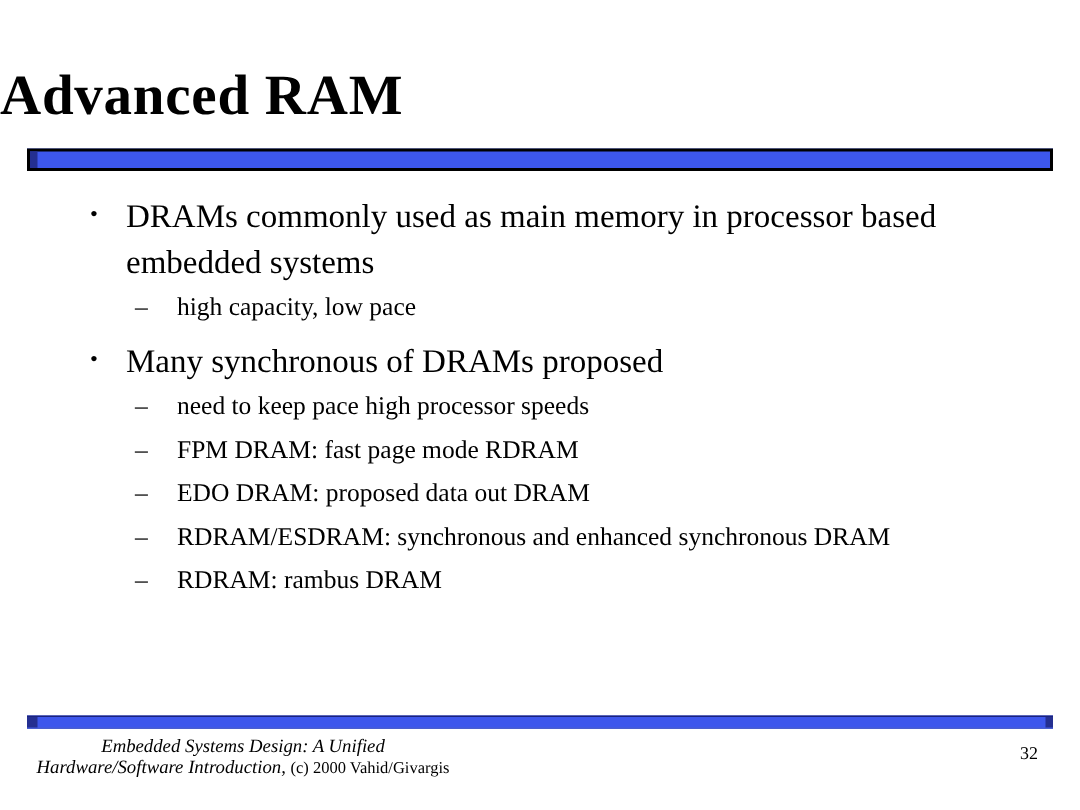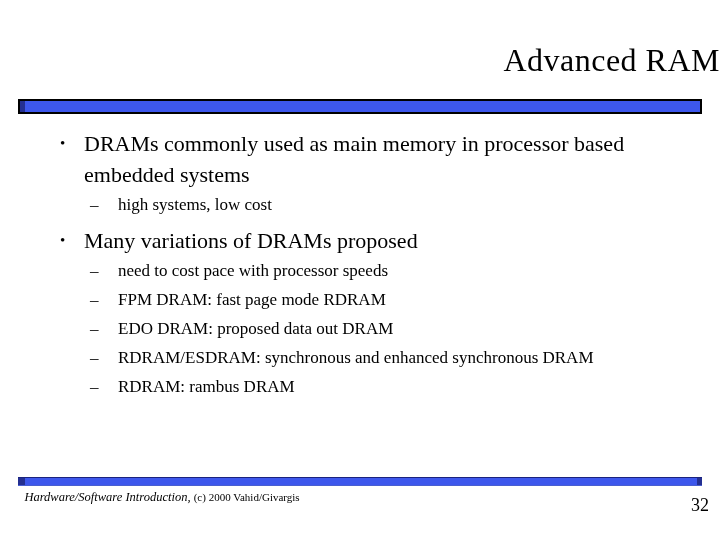--- a/index.html
+++ b/index.html
@@ -17,23 +17,23 @@
     font-family: "Liberation Serif", serif;
     color: #000000;
     overflow: hidden;
     margin: 0 auto;
   }
   .title {
     position: absolute;
     top: 42px;
     left: 0;
     width: 100%;
-    text-align: right;
-    font-size: 32px;
-    font-weight: 400;
+    text-align: left;
+    font-size: 38px;
+    font-weight: 700;
     letter-spacing: 0.5px;
   }
   .hbar {
     position: absolute;
     left: 18px;
     top: 99px;
     width: 684px;
     height: 15px;
     background: var(--bar-blue);
     border: 2px solid var(--bar-border);
@@ -108,23 +108,23 @@
     font-size: 12.5px;
     line-height: 14px;
     white-space: nowrap;
   }
   .footer-text .copyright {
     font-style: normal;
     font-size: 11px;
   }
   .page-number {
     position: absolute;
-    right: 11px;
+    right: 28px;
     top: 495px;
-    font-size: 18px;
+    font-size: 12px;
     text-align: right;
   }
 </style>
 </head>
 <body>
 
 <div class="slide">
 
   <h1 class="title">Advanced RAM</h1>
 
@@ -134,31 +134,31 @@
 
   <div class="content">
 
     <div class="b-main">
       <span class="marker">•</span>
       <span class="text">DRAMs commonly used as main memory in processor based embedded systems</span>
     </div>
 
     <div class="b-sub">
       <span class="marker">–</span>
-      <span class="text">high systems, low cost</span>
+      <span class="text">high capacity, low pace</span>
     </div>
 
     <div class="b-main gap-before-b2">
       <span class="marker">•</span>
-      <span class="text">Many variations of DRAMs proposed</span>
+      <span class="text">Many synchronous of DRAMs proposed</span>
     </div>
 
     <div class="b-sub">
       <span class="marker">–</span>
-      <span class="text">need to cost pace with processor speeds</span>
+      <span class="text">need to keep pace high processor speeds</span>
     </div>
     <div class="b-sub">
       <span class="marker">–</span>
       <span class="text">FPM DRAM: fast page mode RDRAM</span>
     </div>
     <div class="b-sub">
       <span class="marker">–</span>
       <span class="text">EDO DRAM: proposed data out DRAM</span>
     </div>
     <div class="b-sub">
@@ -171,18 +171,19 @@
     </div>
 
   </div>
 
   <div class="fbar">
     <div class="fbar-accent-left"></div>
     <div class="fbar-accent-right"></div>
   </div>
 
   <div class="footer-text">
+    <div>Embedded Systems Design: A Unified</div>
     <div><span>Hardware/Software Introduction,</span> <span class="copyright">(c) 2000 Vahid/Givargis</span></div>
   </div>
 
   <div class="page-number">32</div>
 
 </div>
 
 </body></html>

